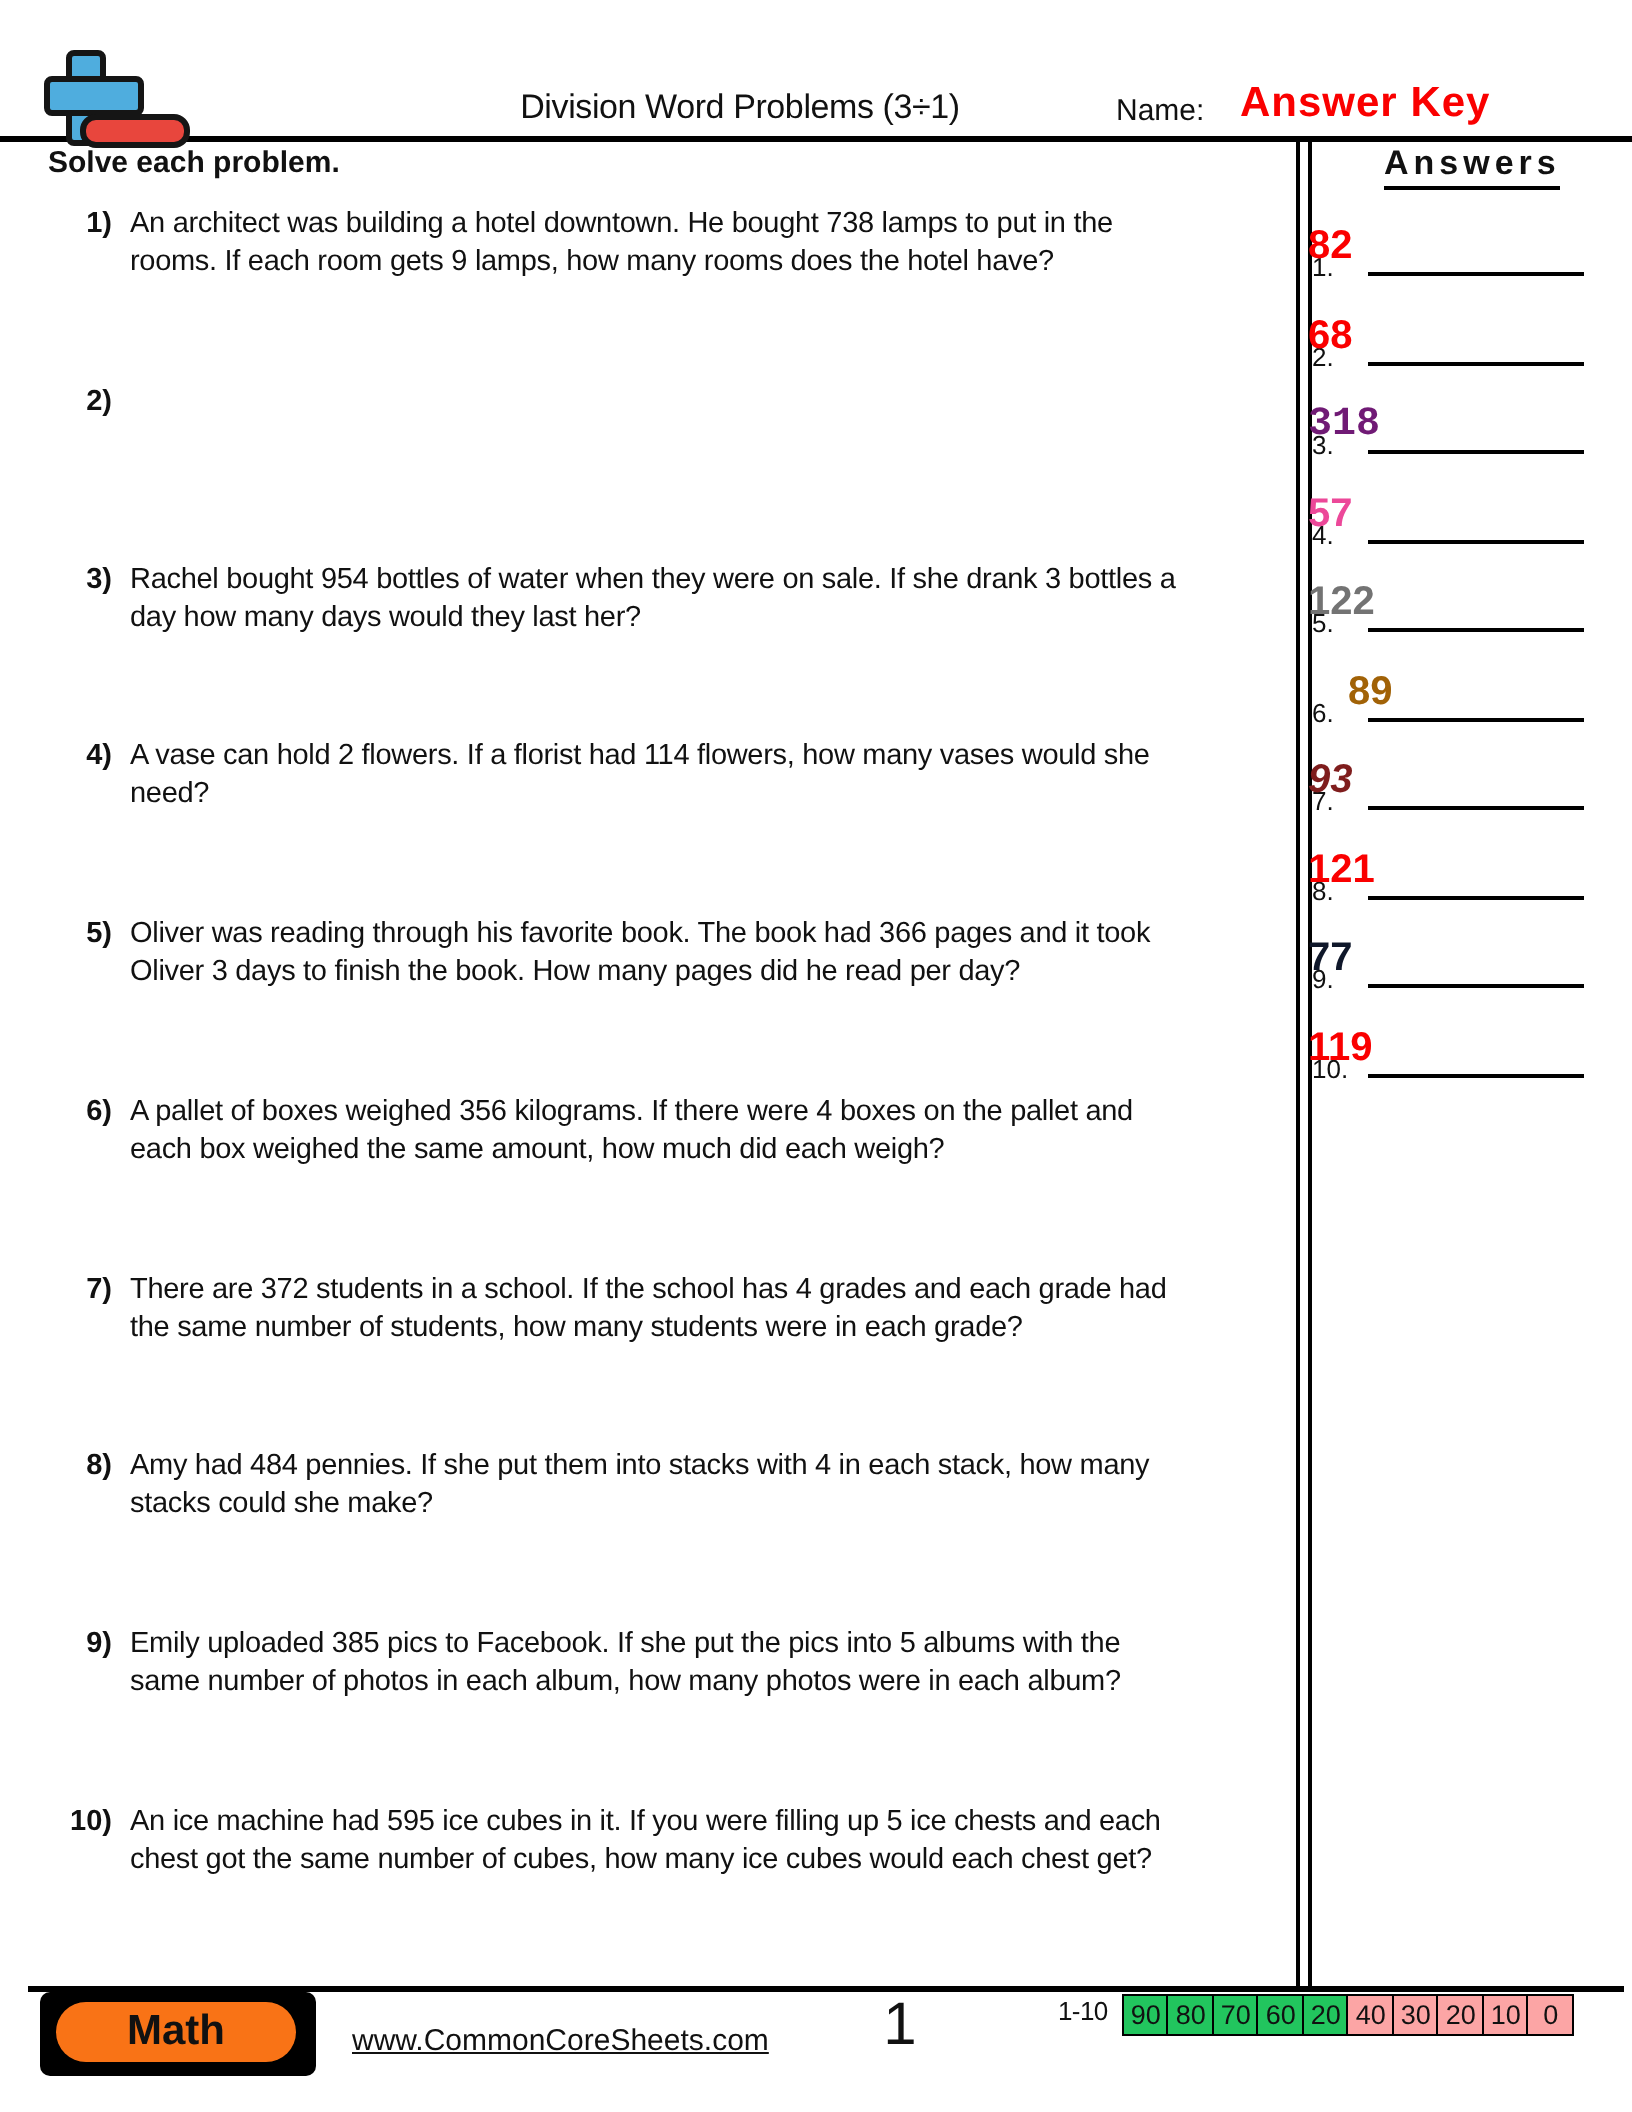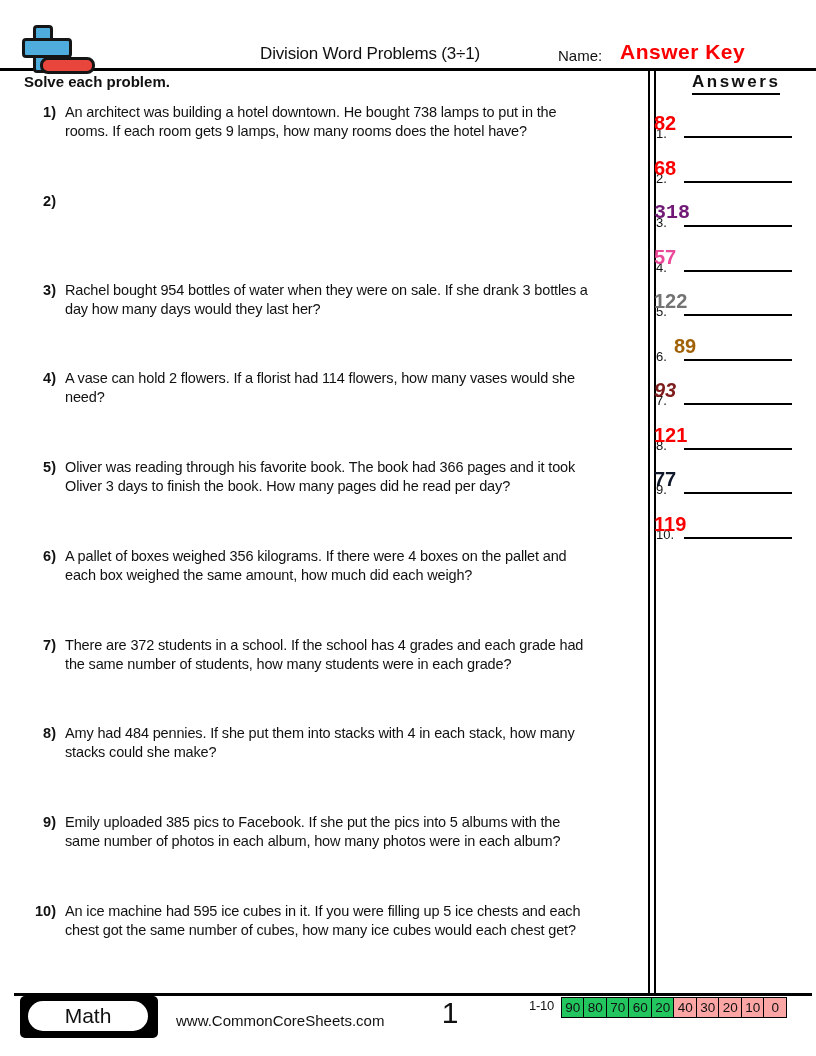--- a/index.html
+++ b/index.html
@@ -44,23 +44,23 @@
   .problem { position:absolute; left:26px; width:620px; display:flex; }
   .problem .pnum { width:30px; text-align:right; font-weight:bold; font-size:14.5px;
                    line-height:19px; flex:none; }
   .problem .ptext { padding-left:9px; font-size:14.5px; line-height:19px; letter-spacing:-0.15px; }
 
   
   .footer-rule { position:absolute; left:14px; right:4px; top:993px; height:2.5px; background:#000; }
   .math-badge { position:absolute; left:20px; top:996px; width:138px; height:42px;
                 background:#000; border-radius:5px; }
   .math-badge .pill { position:absolute; left:8px; right:10px; top:5px; bottom:7px;
-                      background:#ffffff; border-radius:16px; display:flex; align-items:center;
-                      justify-content:center; font-size:21px; font-weight:normal; }
-  .website { position:absolute; left:176px; top:1012px; font-size:15px; }
+                      background:#f97316; border-radius:16px; display:flex; align-items:center;
+                      justify-content:center; font-size:21px; font-weight:bold; }
+  .website { position:absolute; left:176px; top:1012px; font-size:15px;text-decoration:underline; }
   .page-num { position:absolute; left:420px; top:996px; width:60px; text-align:center; font-size:30px; }
   .score-strip { position:absolute; left:529px; top:997px; display:flex; align-items:flex-start; }
   .score-strip .range { font-size:13px; margin-right:7px; padding-top:1px; letter-spacing:-0.3px; }
   .score-cells { display:flex; }
   .score-cell { width:24px; height:21px; border:1.5px solid #000; margin-left:-1.5px;
                 display:flex; align-items:center; justify-content:center; font-size:13.5px;
                 background:#22c55e; }
   .score-cell:first-child { margin-left:0; }
   .score-cell.hl { background:#fca5a5; }
 </style>

